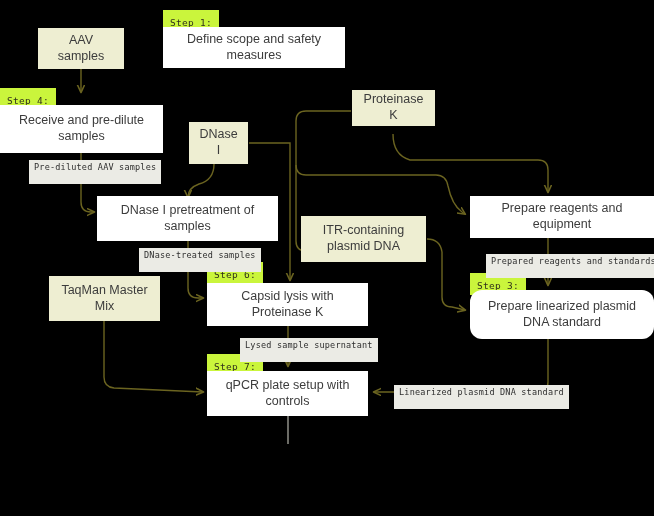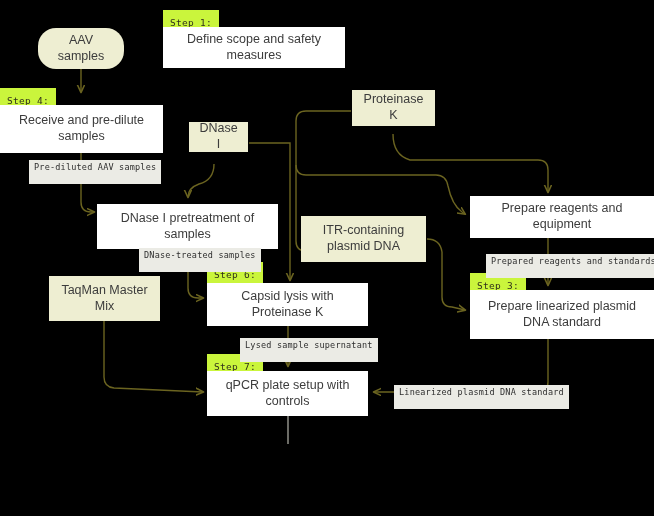--- a/index.html
+++ b/index.html
@@ -100,25 +100,25 @@
       <path d="M288,326 L288,366" marker-end="url(#arw)"></path>
 
       <path d="M104,321 L104,377 Q104,387 114,388 L203,392" marker-end="url(#arw)"></path>
 
       <path d="M548,339 L548,382 Q548,392 538,392 L374,392" marker-end="url(#arw)"></path>
 
       <path d="M288,416 L288,444" stroke="#9a9a92"></path>
     </g>
   </svg>
 
-  <div class="node resource" style="left:38px; top:28px; width:86px; height:41px;border-radius:18px;">
+  <div class="node resource" style="left:38px; top:28px; width:86px; height:41px;">
     <span>AAV samples</span>
   </div>
 
-  <div class="node resource" style="left:189px; top:122px; width:59px; height:30px;">
+  <div class="node resource" style="left:189px; top:122px; width:59px; height:42px;">
     <span>DNase I</span>
   </div>
 
   <div class="node resource" style="left:352px; top:90px; width:83px; height:36px;">
     <span>Proteinase K</span>
   </div>
 
   <div class="node resource" style="left:301px; top:216px; width:125px; height:46px;">
     <span>ITR-containing plasmid DNA</span>
   </div>
@@ -131,36 +131,36 @@
   <div class="node step" style="left:163px; top:27px; width:182px; height:41px;">
     <span>Define scope and safety measures</span>
   </div>
 
   <div class="step-label" style="left:0px; top:88px;">Step 4:</div>
   <div class="node step" style="left:0px; top:105px; width:163px; height:48px;">
     <span>Receive and pre-dilute samples</span>
   </div>
 
   <div class="step-label" style="left:97px; top:181px;margin-top:24px;">Step 5:</div>
-  <div class="node step" style="left:97px; top:196px; width:181px; height:45px;margin-top:8px;">
+  <div class="node step" style="left:97px; top:196px; width:181px; height:45px;">
     <span>DNase I pretreatment of samples</span>
   </div>
 
   <div class="step-label" style="left:470px; top:179px;margin-top:19px;">Step 2:</div>
   <div class="node step" style="left:470px; top:196px; width:184px; height:42px;">
     <span>Prepare reagents and equipment</span>
   </div>
 
   <div class="step-label" style="left:207px; top:262px;">Step 6:</div>
   <div class="node step" style="left:207px; top:283px; width:161px; height:43px;">
     <span>Capsid lysis with Proteinase K</span>
   </div>
 
   <div class="step-label" style="left:470px; top:273px;">Step 3:</div>
-  <div class="node step" style="left:470px; top:290px; width:184px; height:49px;">
+  <div class="node step" style="left:470px; top:290px; width:184px; height:49px;border-radius:12px;">
     <span>Prepare linearized plasmid DNA standard</span>
   </div>
 
   <div class="step-label" style="left:207px; top:354px;">Step 7:</div>
   <div class="node step" style="left:207px; top:371px; width:161px; height:45px;">
     <span>qPCR plate setup with controls</span>
   </div>
 
   <div class="edge-label" style="left:29px; top:160px;">Pre-diluted AAV samples</div>
 

